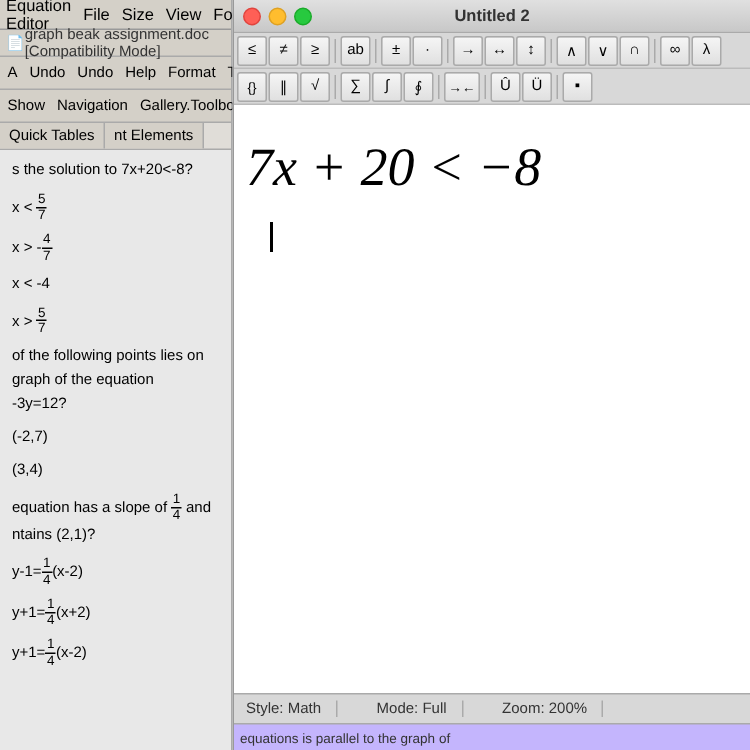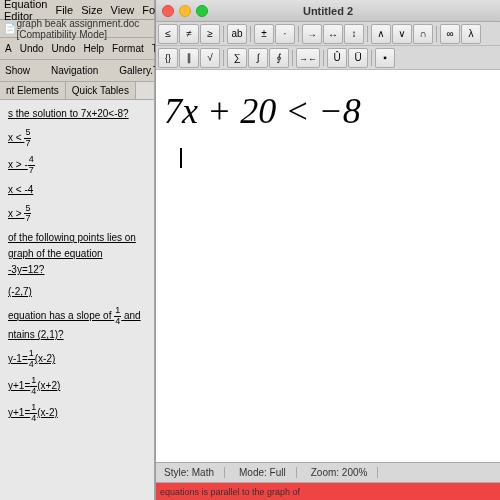--- a/index.html
+++ b/index.html
@@ -61,21 +61,21 @@
       font-size: 10px;
     }
 
     .word-toolbar2 {
       height: 22px;
       background: #d4d0c8;
       border-bottom: 1px solid #aaa;
       display: flex;
       align-items: center;
       padding: 0 2px;
-      gap: 15px;
+      gap: 2px;
       font-size: 10px;
     }
 
     .word-tabs {
       height: 18px;
       background: #e0ddd8;
       border-bottom: 1px solid #aaa;
       display: flex;
       align-items: center;
       font-size: 10px;
@@ -88,21 +88,20 @@
       height: 100%;
       display: flex;
       align-items: center;
     }
 
     .word-content {
       padding: 6px 8px;
       font-size: 10px;
       line-height: 1.6;
       color: #000;
-      text-decoration: underline;
     }
 
     .word-content p {
       margin-bottom: 6px;
     }
 
     .fraction {
       display: inline-flex;
       flex-direction: column;
       align-items: center;
@@ -215,37 +214,37 @@
     
     .eq-statusbar {
       height: 20px;
       background: #d8d8d8;
       border-top: 1px solid #aaa;
       display: flex;
       align-items: center;
       padding: 0 8px;
       font-size: 10px;
       color: #333;
-      gap: 4px;
+      gap: 16px;
     }
 
     .status-section {
       padding: 0 10px;
       border-right: 1px solid #aaa;
     }
 
     .status-section:first-child {
       border-left: none;
       padding-left: 0;
     }
 
     
     .bottom-bar {
       height: 18px;
-      background: #ef4444;
+      background: #c4b5fd;
       border-top: 1px solid #aaa;
       display: flex;
       align-items: center;
       padding: 0 4px;
       font-size: 9px;
       color: #333;
       overflow: hidden;
     }
 
     .toolbar-btn {
@@ -286,24 +285,24 @@
   </div>
 
   <div class="word-toolbar2">
     <span class="toolbar-btn">Show</span>
     <span class="toolbar-btn">Navigation</span>
     <span class="toolbar-btn">Gallery.Toolbox</span>
   </div>
 
   <div class="word-tabs">
     <div class="word-tab">
-      <span>nt Elements</span>
+      <span>Quick Tables</span>
     </div>
     <div class="word-tab">
-      <span>Quick Tables</span>
+      <span>nt Elements</span>
     </div>
   </div>
 
   <div class="word-content">
     <p>s the solution to 7x+20&lt;-8?</p>
     <p>x &lt; <span class="fraction">
           <span class="num">5</span>
           <span class="den">7</span>
         </span></p>
     <p>x &gt; -<span class="fraction">
@@ -311,20 +310,21 @@
           <span class="den">7</span>
         </span></p>
     <p>x &lt; -4</p>
     <p>x &gt; <span class="fraction">
           <span class="num">5</span>
           <span class="den">7</span>
         </span></p>
 
     <p>of the following points lies on<br>graph of the equation<br>-3y=12?</p>
     <p>(-2,7)</p>
+    <p>(3,4)</p>
 
     <p>equation has a slope of <span class="fraction">
           <span class="num">1</span>
           <span class="den">4</span>
         </span> and<br>ntains (2,1)?</p>
     <p>y-1=<span class="fraction">
           <span class="num">1</span>
           <span class="den">4</span>
         </span>(x-2)</p>
     <p>y+1=<span class="fraction">

